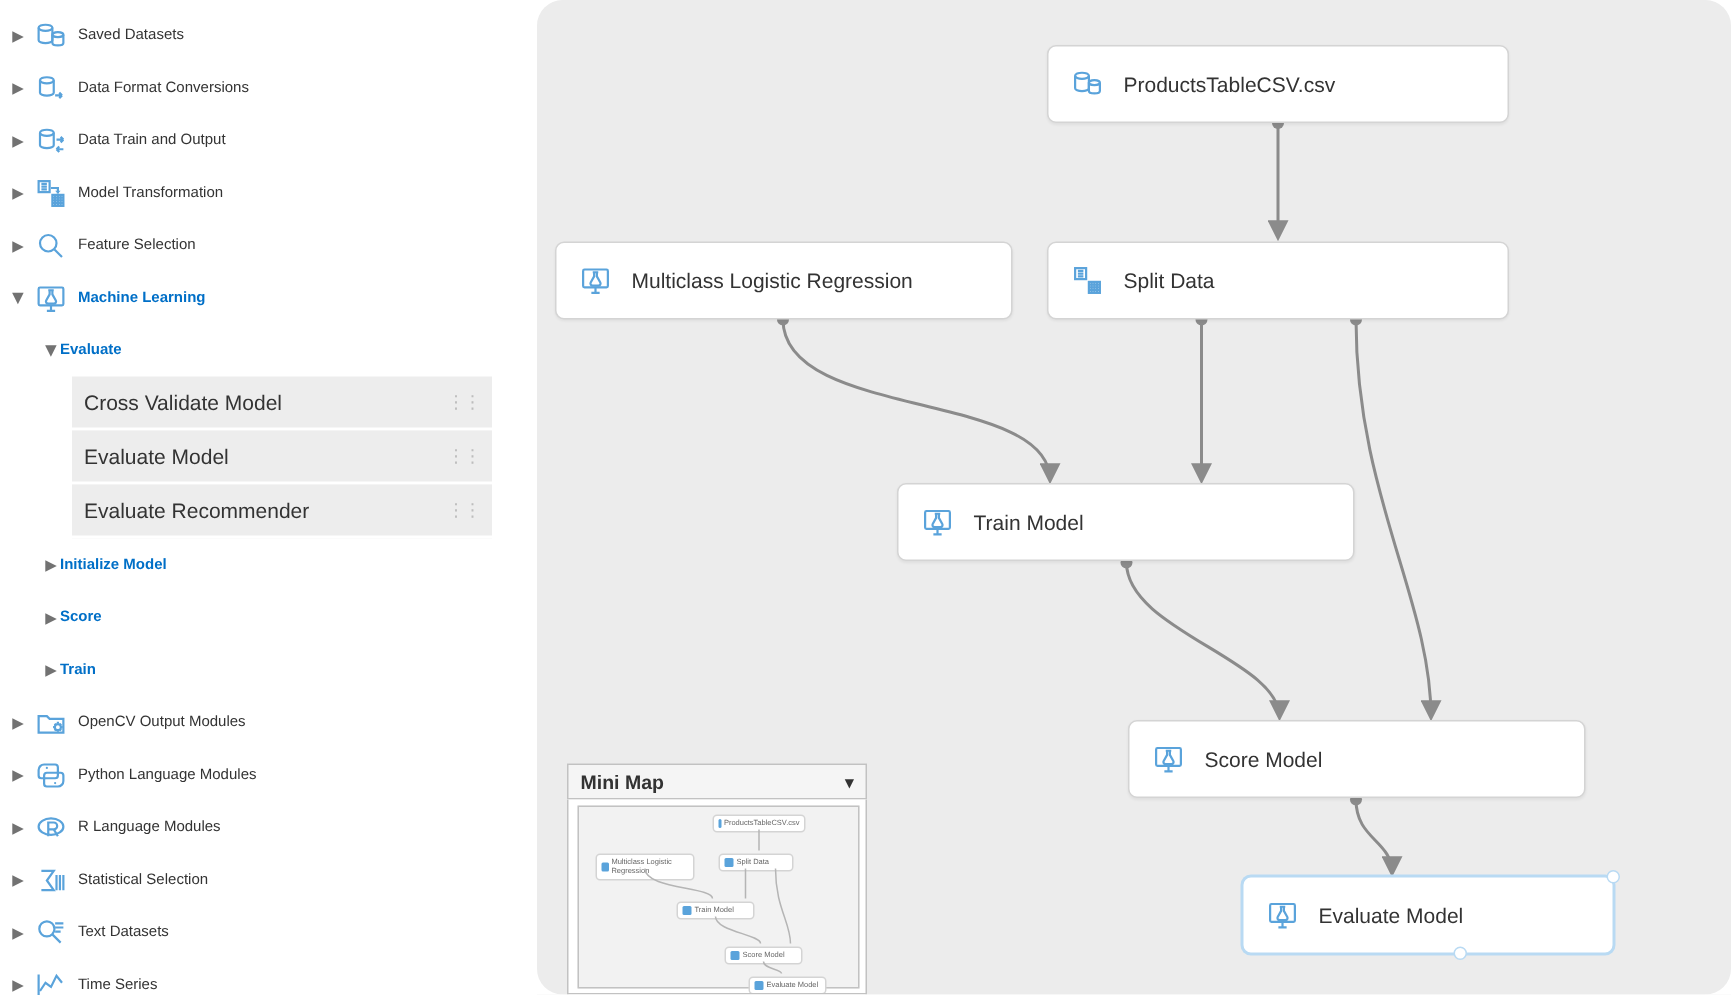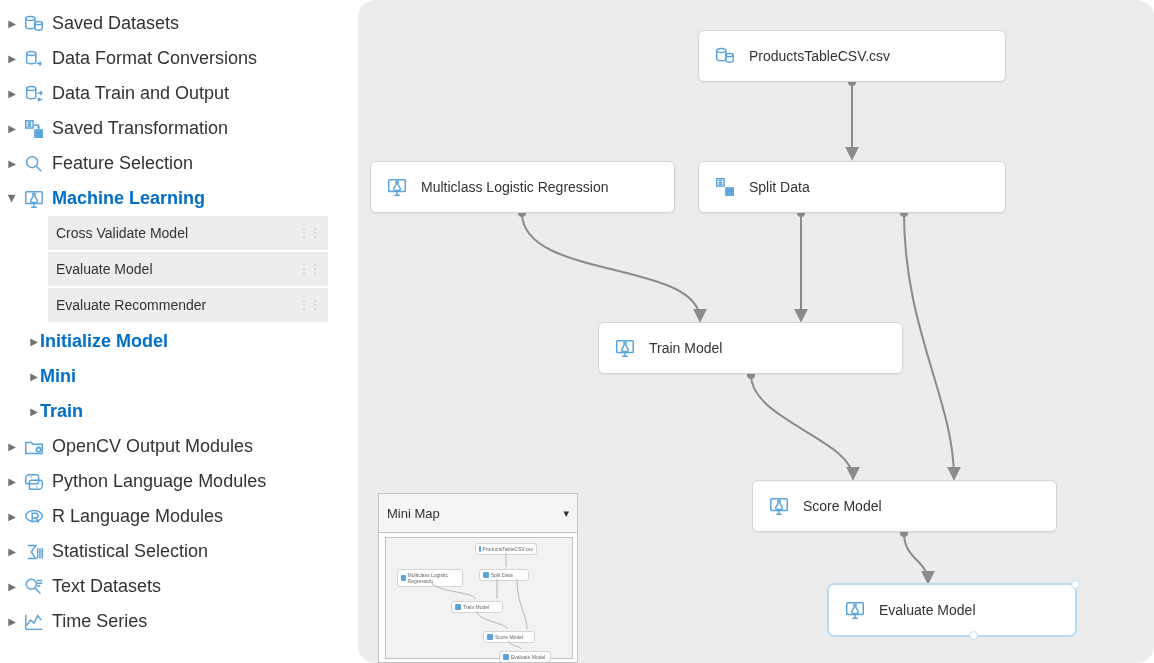--- a/index.html
+++ b/index.html
@@ -4,21 +4,21 @@
 <style>
   * { box-sizing: border-box; margin: 0; padding: 0; }
   html, body { width: 1154px; height: 663px; font-family: "Segoe UI", Arial, sans-serif; font-size: 14px; color: #333; background: #fff; overflow: hidden; }
   .app { display: flex; width: 100%; height: 100%; }
 
   
   .sidebar { width: 358px; height: 100%; background: #fff; overflow-y: auto; padding-top: 6px; }
   .tree-row { display: flex; align-items: center; height: 35px; cursor: pointer; user-select: none; }
   .tree-row .chevron { width: 12px; display: inline-flex; justify-content: center; color: #727272; font-size: 10px; }
   .tree-row .icon { width: 24px; height: 24px; display: inline-flex; align-items: center; justify-content: center; margin-left: 4px; margin-right: 6px; }
-  .tree-row .label { font-size: 18px; color: #333; }
+  .tree-row .label { font-size: 10px; color: #333; }
   .tree-row.active > .label, .tree-row.active { color: #006fc7; }
   .tree-row.bold > .label { font-weight: 600; }
   .indent-0 { padding-left: 6px; }
   .indent-1 { padding-left: 28px; }
 
   .leaf-row { display: flex; align-items: center; height: 36px; margin-left: 48px; margin-right: 30px; padding-left: 8px; background: #ededed; border-bottom: 2px solid #fff; cursor: grab; position: relative; }
   .leaf-row .label { font-size: 14px; color: #333; }
   .leaf-row .grip { position: absolute; right: 8px; color: #bdbdbd; font-size: 12px; letter-spacing: -1px; }
 
   
@@ -26,21 +26,21 @@
   svg.connections { position: absolute; inset: 0; width: 100%; height: 100%; pointer-events: none; }
 
   .node { position: absolute; background: #fff; border: 1px solid #d4d4d4; border-radius: 6px; box-shadow: 0 1px 2px rgba(0,0,0,0.06); display: flex; align-items: center; padding: 0 14px; height: 52px; min-width: 160px; cursor: move; }
   .node .node-icon { width: 24px; height: 24px; margin-right: 12px; display:flex; align-items:center; justify-content:center; }
   .node .node-label { font-size: 14px; color: #333; }
   .node.selected { border-color: #b9daf3; box-shadow: 0 0 0 1px #b9daf3; }
   .sel-handle { position:absolute; width:9px; height:9px; background:#fff; border:1px solid #b9daf3; border-radius:50%; }
 
   
   .minimap-wrap { position: absolute; left: 20px; bottom: 0; width: 200px; }
-  .minimap-header { height: 40px; background: #f5f5f5; border: 1px solid #c2c2c2; display: flex; align-items: center; justify-content: space-between; padding: 0 8px; font-size: 13px; cursor: pointer; }
+  .minimap-header { height: 24px; background: #f5f5f5; border: 1px solid #c2c2c2; display: flex; align-items: center; justify-content: space-between; padding: 0 8px; font-size: 13px; cursor: pointer; font-weight: bold; }
   .minimap-body { height: 130px; background: #fff; border: 1px solid #c2c2c2; border-top: none; position: relative; overflow: hidden; }
   .mm-view { position:absolute; border:1px solid #c2c2c2; background: rgba(236,236,236,0.7); }
   .mm-node { position:absolute; background:#fff; border:1px solid #d4d4d4; border-radius:3px; font-size:5px; display:flex; align-items:center; padding:2px 3px; color:#666; }
   .mm-node .dot { width:6px; height:6px; background:#5aa3db; border-radius:1px; margin-right:2px; }
 
   
   svg.ic { width: 22px; height: 22px; }
   svg.ic * { stroke: #5aa3db; stroke-width: 1.6; fill: none; }
   svg.ic .fill { fill: #5aa3db; stroke: none; }
 </style>
@@ -94,21 +94,21 @@
       <span class="icon">
         <svg class="ic" viewBox="0 0 24 24">
             <rect x="3" y="3" width="8" height="8"></rect>
             <path d="M5 5h4M5 7h4M5 9h4"></path>
             <rect x="13" y="13" width="8" height="8"></rect>
             <path d="M13 15h8M13 17h8M13 19h8M15 13v8M17 13v8M19 13v8"></path>
             <path d="M12 8h5v4"></path>
             <path d="M15 10l2 2 2-2" class="fill" fill="none"></path>
           </svg>
       </span>
-      <span class="label">Saved Transformation</span>
+      <span class="label">Model Transformation</span>
     </div>
 
     <div class="tree-row indent-0">
       <span class="chevron">▶</span>
       <span class="icon">
         <svg class="ic" viewBox="0 0 24 24">
             <circle cx="10" cy="10" r="6"></circle>
             <path d="M14.5 14.5 20 20"></path>
           </svg>
       </span>
@@ -120,41 +120,45 @@
       <span class="icon">
         <svg class="ic" viewBox="0 0 24 24">
             <rect x="3" y="4" width="18" height="13" rx="1"></rect>
             <path d="M9 21h6M12 17v4"></path>
             <path d="M10 6h4M11 6v3l-2.5 4.5a1.5 1.5 0 0 0 1.3 2.2h4.4a1.5 1.5 0 0 0 1.3-2.2L13 9V6"></path>
           </svg>
       </span>
       <span class="label">Machine Learning</span>
     </div>
 
+      <div class="tree-row indent-1 active bold">
+        <span class="chevron" style="transform:rotate(90deg)">▶</span>
+        <span class="label">Evaluate</span>
+      </div>
 
         <div class="leaf-row">
           <span class="label">Cross Validate Model</span>
           <span class="grip">⋮⋮</span>
         </div>
         <div class="leaf-row">
           <span class="label">Evaluate Model</span>
           <span class="grip">⋮⋮</span>
         </div>
         <div class="leaf-row">
           <span class="label">Evaluate Recommender</span>
           <span class="grip">⋮⋮</span>
         </div>
 
       <div class="tree-row indent-1 active bold">
         <span class="chevron">▶</span>
         <span class="label">Initialize Model</span>
       </div>
       <div class="tree-row indent-1 active bold">
         <span class="chevron">▶</span>
-        <span class="label">Mini</span>
+        <span class="label">Score</span>
       </div>
       <div class="tree-row indent-1 active bold">
         <span class="chevron">▶</span>
         <span class="label">Train</span>
       </div>
 
     <div class="tree-row indent-0">
       <span class="chevron">▶</span>
       <span class="icon">
         <svg class="ic" viewBox="0 0 24 24">

